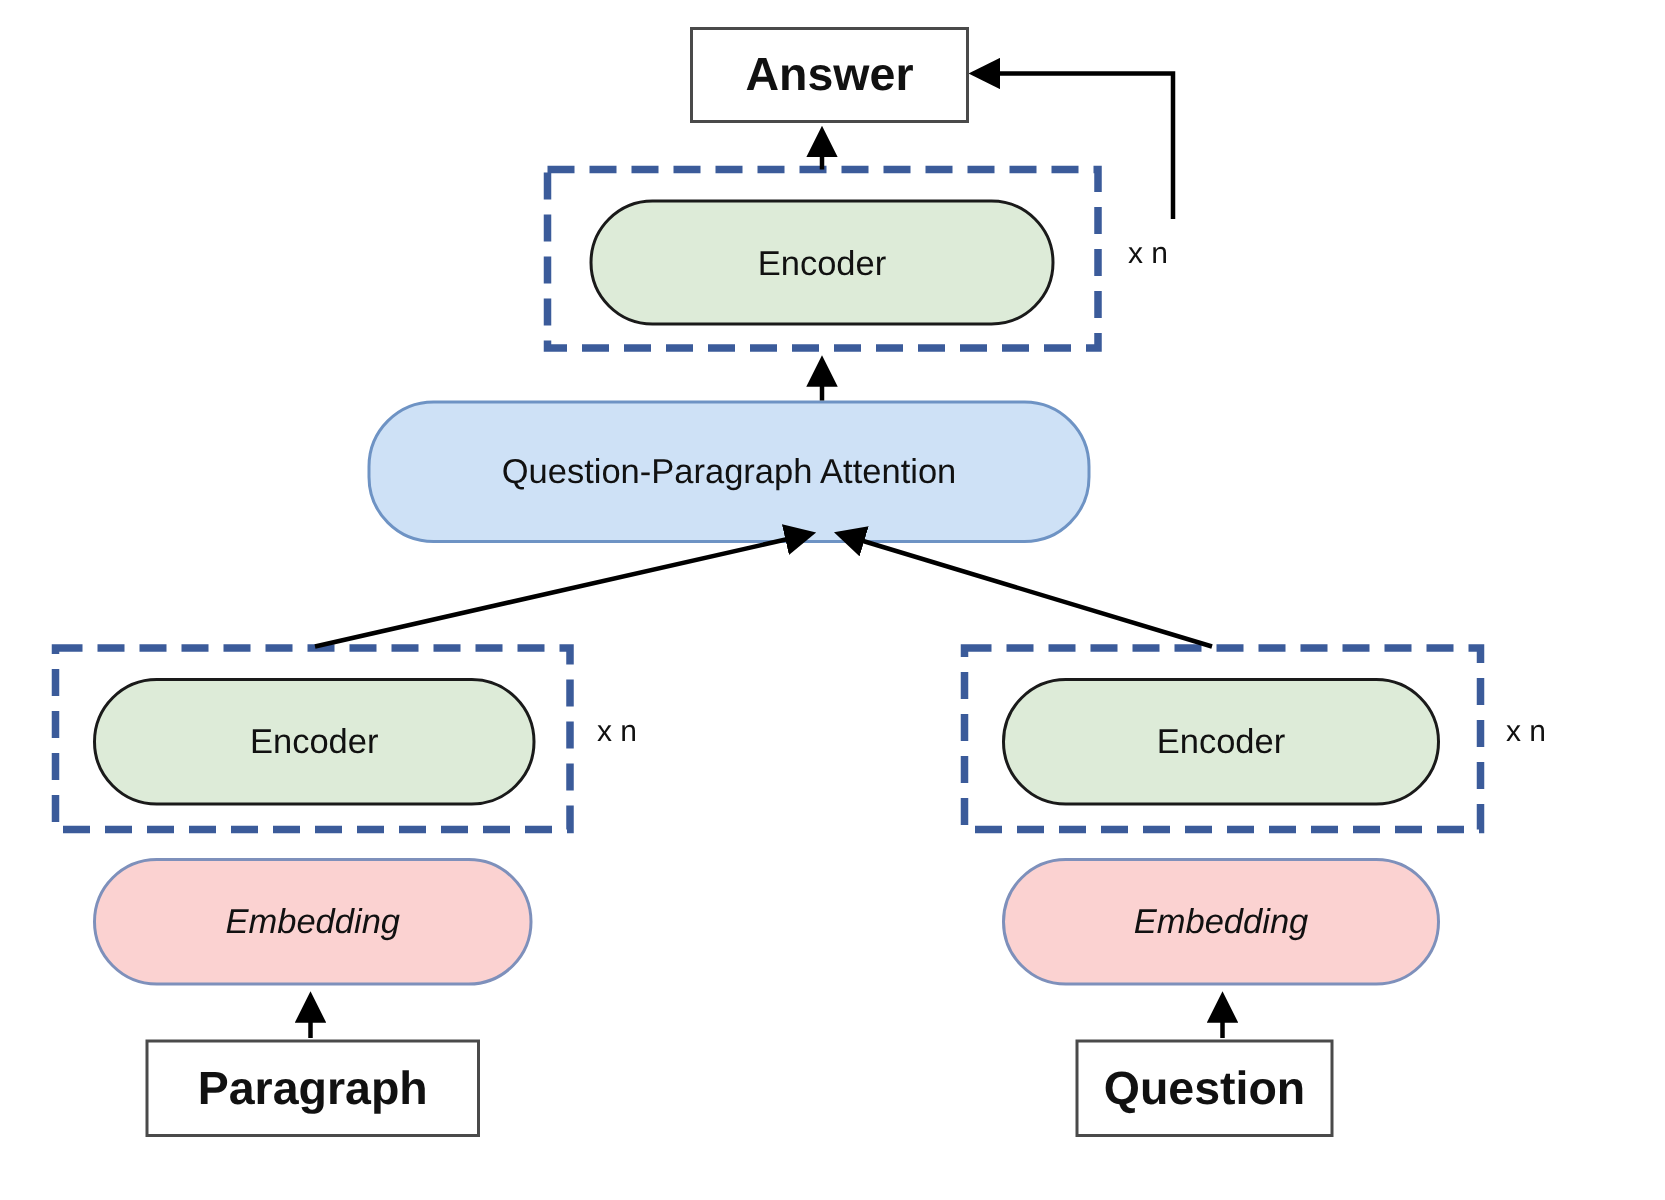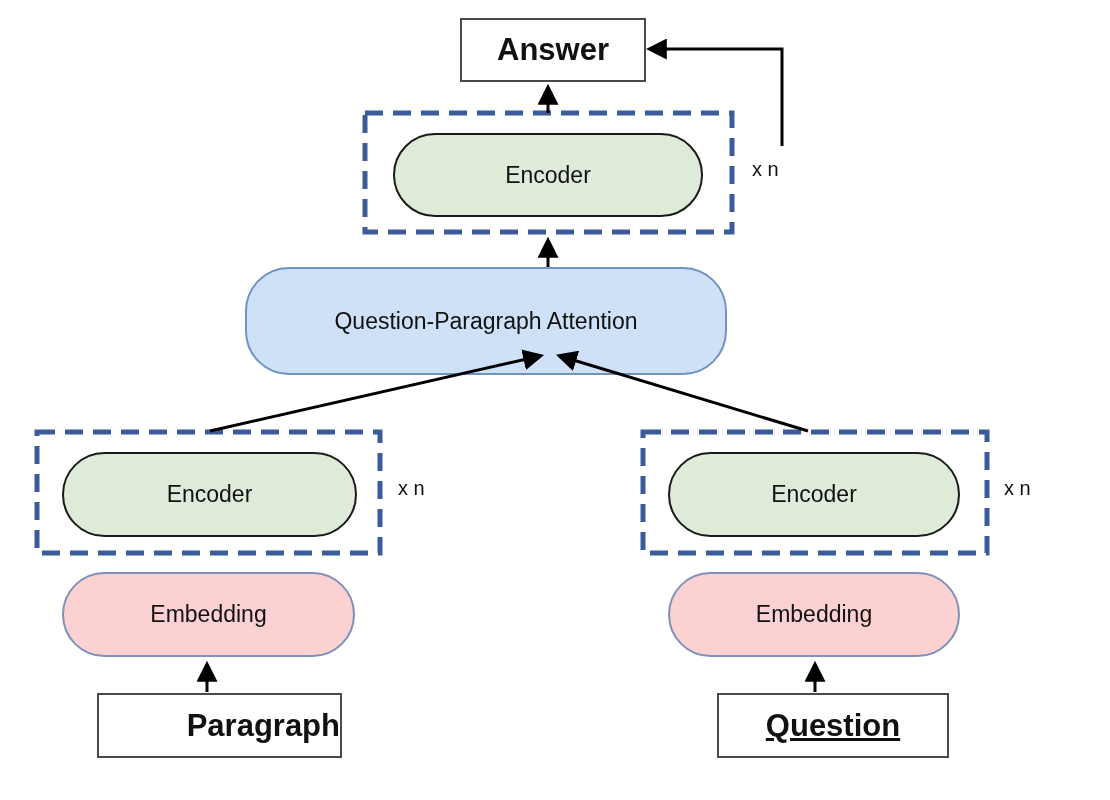--- a/index.html
+++ b/index.html
@@ -44,20 +44,21 @@
     background:var(--encoder-fill);
     border:2px solid var(--pill-dark-border);
   }
   .pill.attention{
     background:var(--attention-fill);
     border:2px solid var(--attention-border);
   }
   .pill.embedding{
     background:var(--embedding-fill);
     border:2px solid var(--embedding-border);
+    font-style:italic;
   }
   .repeat-label{
     position:absolute;
     font-size:20px;
     z-index:2;
     white-space:nowrap;
   }
   #overlay{
     position:absolute;left:0;top:0;width:1110px;height:800px;
     z-index:3;
@@ -83,43 +84,43 @@
   <div class="node rectbox" style="left:460px;top:18px;width:186px;height:64px;">
     <span>Answer</span>
   </div>
 
   <div class="node pill encoder" style="left:393px;top:133px;width:310px;height:84px;">
     <span>Encoder</span>
   </div>
 
   <div class="repeat-label" style="left:752px;top:158px;">x n</div>
 
-  <div class="node pill attention" style="left:245px;top:267px;width:482px;height:108px;">
+  <div class="node pill attention" style="left:245px;top:267px;width:482px;height:95px;">
     <span>Question-Paragraph Attention</span>
   </div>
 
   <div class="node pill encoder" style="left:62px;top:452px;width:295px;height:85px;">
     <span>Encoder</span>
   </div>
   <div class="repeat-label" style="left:398px;top:477px;">x n</div>
   <div class="node pill embedding" style="left:62px;top:572px;width:293px;height:85px;">
     <span>Embedding</span>
   </div>
-  <div class="node rectbox" style="left:97px;top:693px;width:245px;height:65px;justify-content:flex-end;">
+  <div class="node rectbox" style="left:97px;top:693px;width:223px;height:65px;">
     <span>Paragraph</span>
   </div>
 
   <div class="node pill encoder" style="left:668px;top:452px;width:292px;height:85px;">
     <span>Encoder</span>
   </div>
   <div class="repeat-label" style="left:1004px;top:477px;">x n</div>
   <div class="node pill embedding" style="left:668px;top:572px;width:292px;height:85px;">
     <span>Embedding</span>
   </div>
-  <div class="node rectbox" style="left:717px;top:693px;width:232px;height:65px;text-decoration:underline;">
+  <div class="node rectbox" style="left:717px;top:693px;width:172px;height:65px;">
     <span>Question</span>
   </div>
 
   <svg id="overlay" viewBox="0 0 1110 800" xmlns="http://www.w3.org/2000/svg">
     <defs>
       <marker id="ah" viewBox="0 0 10 10" refX="8" refY="5" markerWidth="7" markerHeight="7" orient="auto-start-reverse">
         <path d="M0,0 L10,5 L0,10 z" fill="#000000"></path>
       </marker>
     </defs>
 

